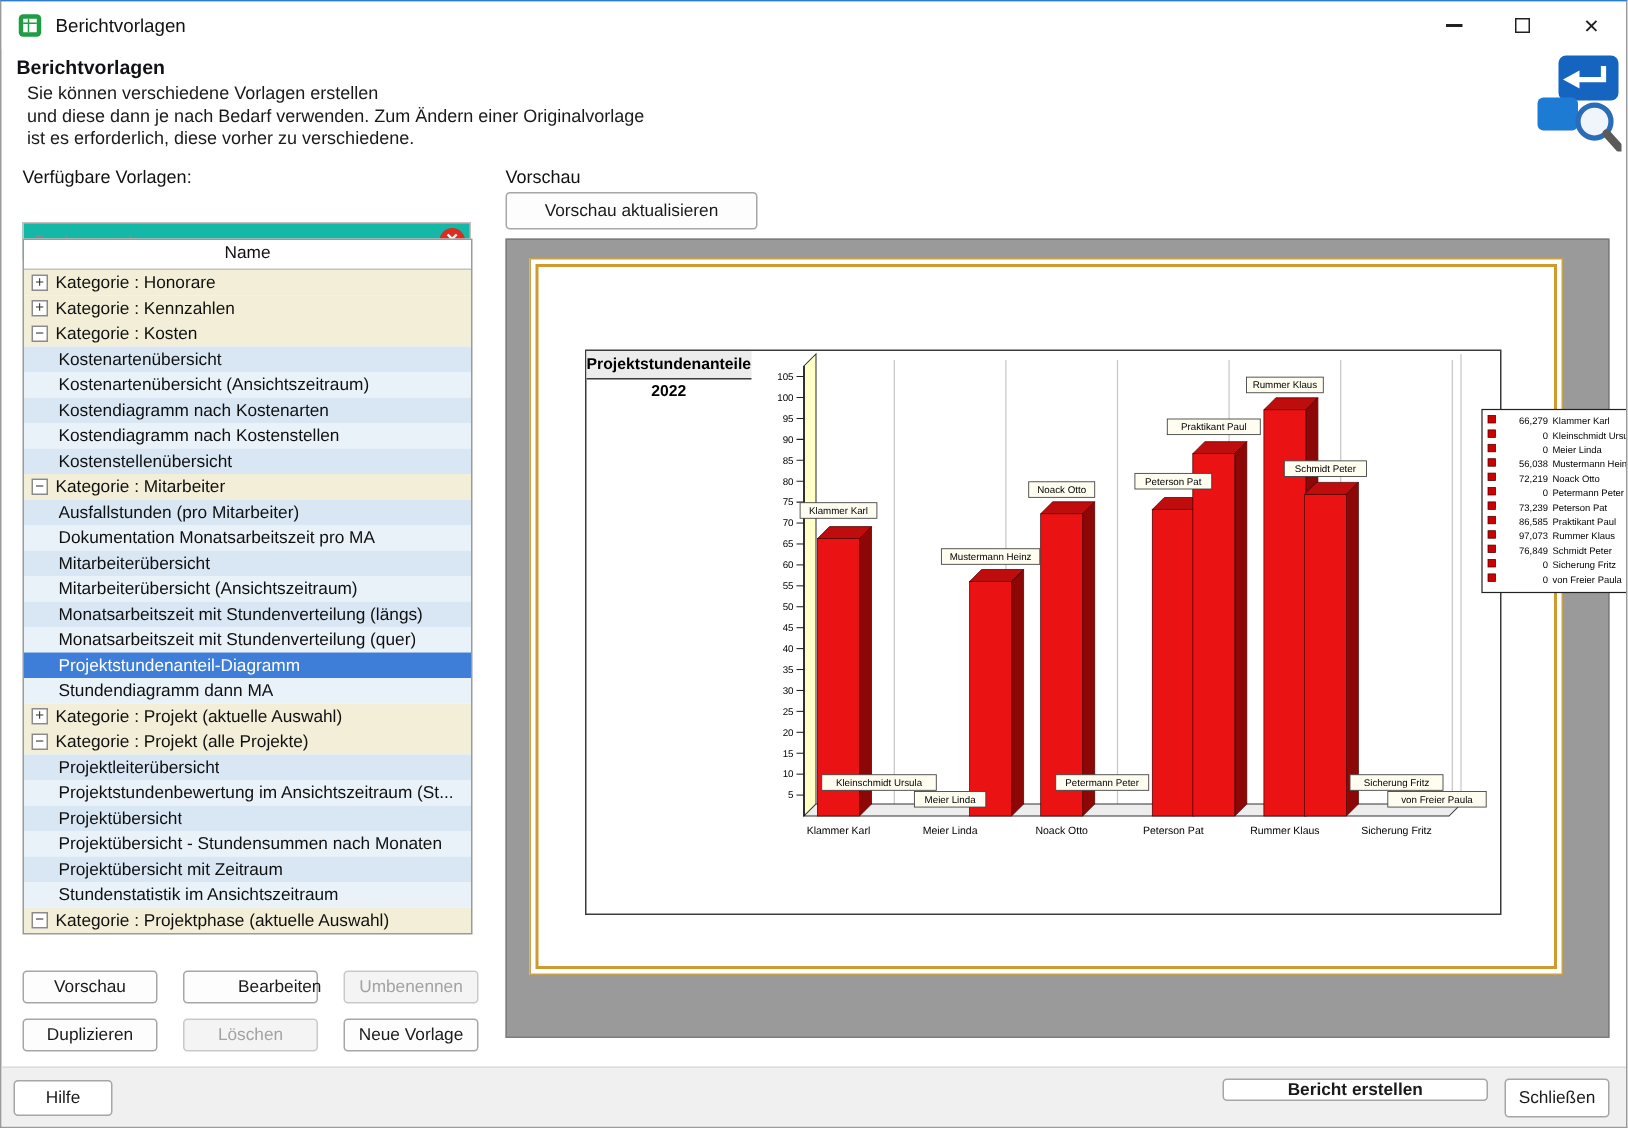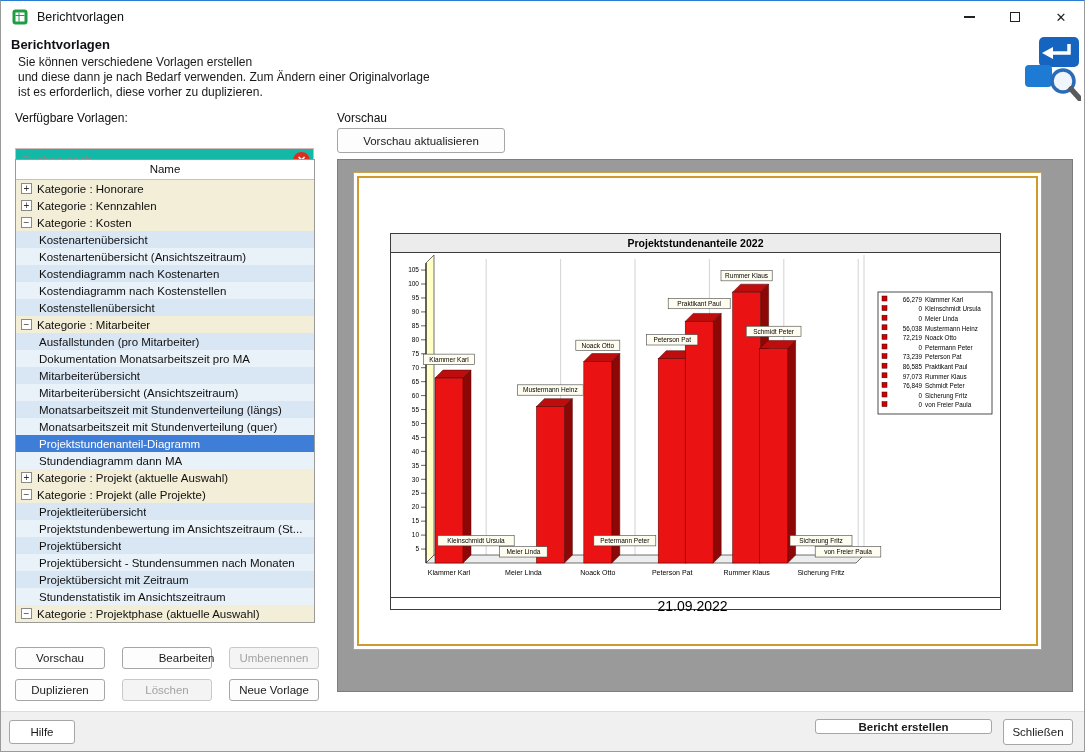--- a/index.html
+++ b/index.html
@@ -55,21 +55,21 @@
   #btn-loeschen   { left:121px; top:678px; width:90px; height:22px; }
   #btn-neue       { left:228px; top:678px; width:90px; height:22px; }
   #btn-refresh    { left:336px; top:127px; width:168px; height:25px; }
   
   .preview-area { position:absolute; left:336px; top:158px; width:736px; height:533px; box-sizing:border-box;
     background:#9a9a9a; border:1px solid #7d7d7d; }
   .page { position:absolute; left:15px; top:12px; width:689px; height:478px; box-sizing:border-box;
     background:#fff; border:1px solid #c8a44c; }
   .page-inner { position:absolute; left:3px; top:3px; right:3px; bottom:3px; border:2px solid #cf9b2e; }
   .chart-box { position:absolute; left:31px; top:55px; width:611px; height:377px; box-sizing:border-box;
-    border:1px solid #3c3c3c; background:#fff; display:flex; flex-direction:column; }
+    border:1px solid #3c3c3c; background:#fff; display:flex; }
   .chart-title { height:18px; line-height:18px; text-align:center; font-size:10.5px; font-weight:bold;
     color:#000; background:#ececec; border-bottom:1px solid #3c3c3c; }
   .chart-canvas { flex:1; position:relative; }
   .chart-footer { height:16px; border-top:1px solid #3c3c3c; font-size:14px; color:#000;
     display:flex; align-items:center; justify-content:center; padding-right:6px; }
   
   .bottombar { position:absolute; left:0; top:710px; width:100%; height:42px; background:#f0f0f0; border-top:1px solid #dcdcdc; }
   #btn-hilfe    { left:8px;    top:719px; width:66px;  height:24px; background:#fff; }
   #btn-bericht  { left:814px;  top:718px; width:177px; height:15px; font-weight:bold; background:#fff; }
   #btn-schliessen { left:1002px; top:718px; width:70px; height:26px; background:#fff; }
@@ -97,21 +97,21 @@
       <div class="win-btn">
           <span>✕</span>
         </div>
     </div>
   </div>
 
   <div class="hdr-title">Berichtvorlagen</div>
   <div class="hdr-desc">
     <div>Sie können verschiedene Vorlagen erstellen</div>
     <div>und diese dann je nach Bedarf verwenden. Zum Ändern einer Originalvorlage</div>
-    <div>ist es erforderlich, diese vorher zu duplizieren.</div>
+    <div>ist es erforderlich, diese vorher zu verschiedene.</div>
   </div>
   <svg class="report-icon" width="58" height="66" viewBox="0 0 58 66">
     <rect x="16" y="2" width="40" height="30" rx="5" fill="#1565c0"></rect>
     <polyline points="46,9 46,18 29,18" fill="none" stroke="#fff" stroke-width="3.5"></polyline>
     <polygon points="30,12 19,18 30,24" fill="#fff"></polygon>
     <rect x="2" y="30" width="27" height="22" rx="4" fill="#1e7bd4"></rect>
     <circle cx="40" cy="46" r="11" fill="#eef4fb" fill-opacity="0.9" stroke="#2b6cb8" stroke-width="3.5"></circle>
     <line x1="48" y1="54" x2="57" y2="64" stroke="#5a5a5a" stroke-width="5.5" stroke-linecap="round"></line>
   </svg>
 

